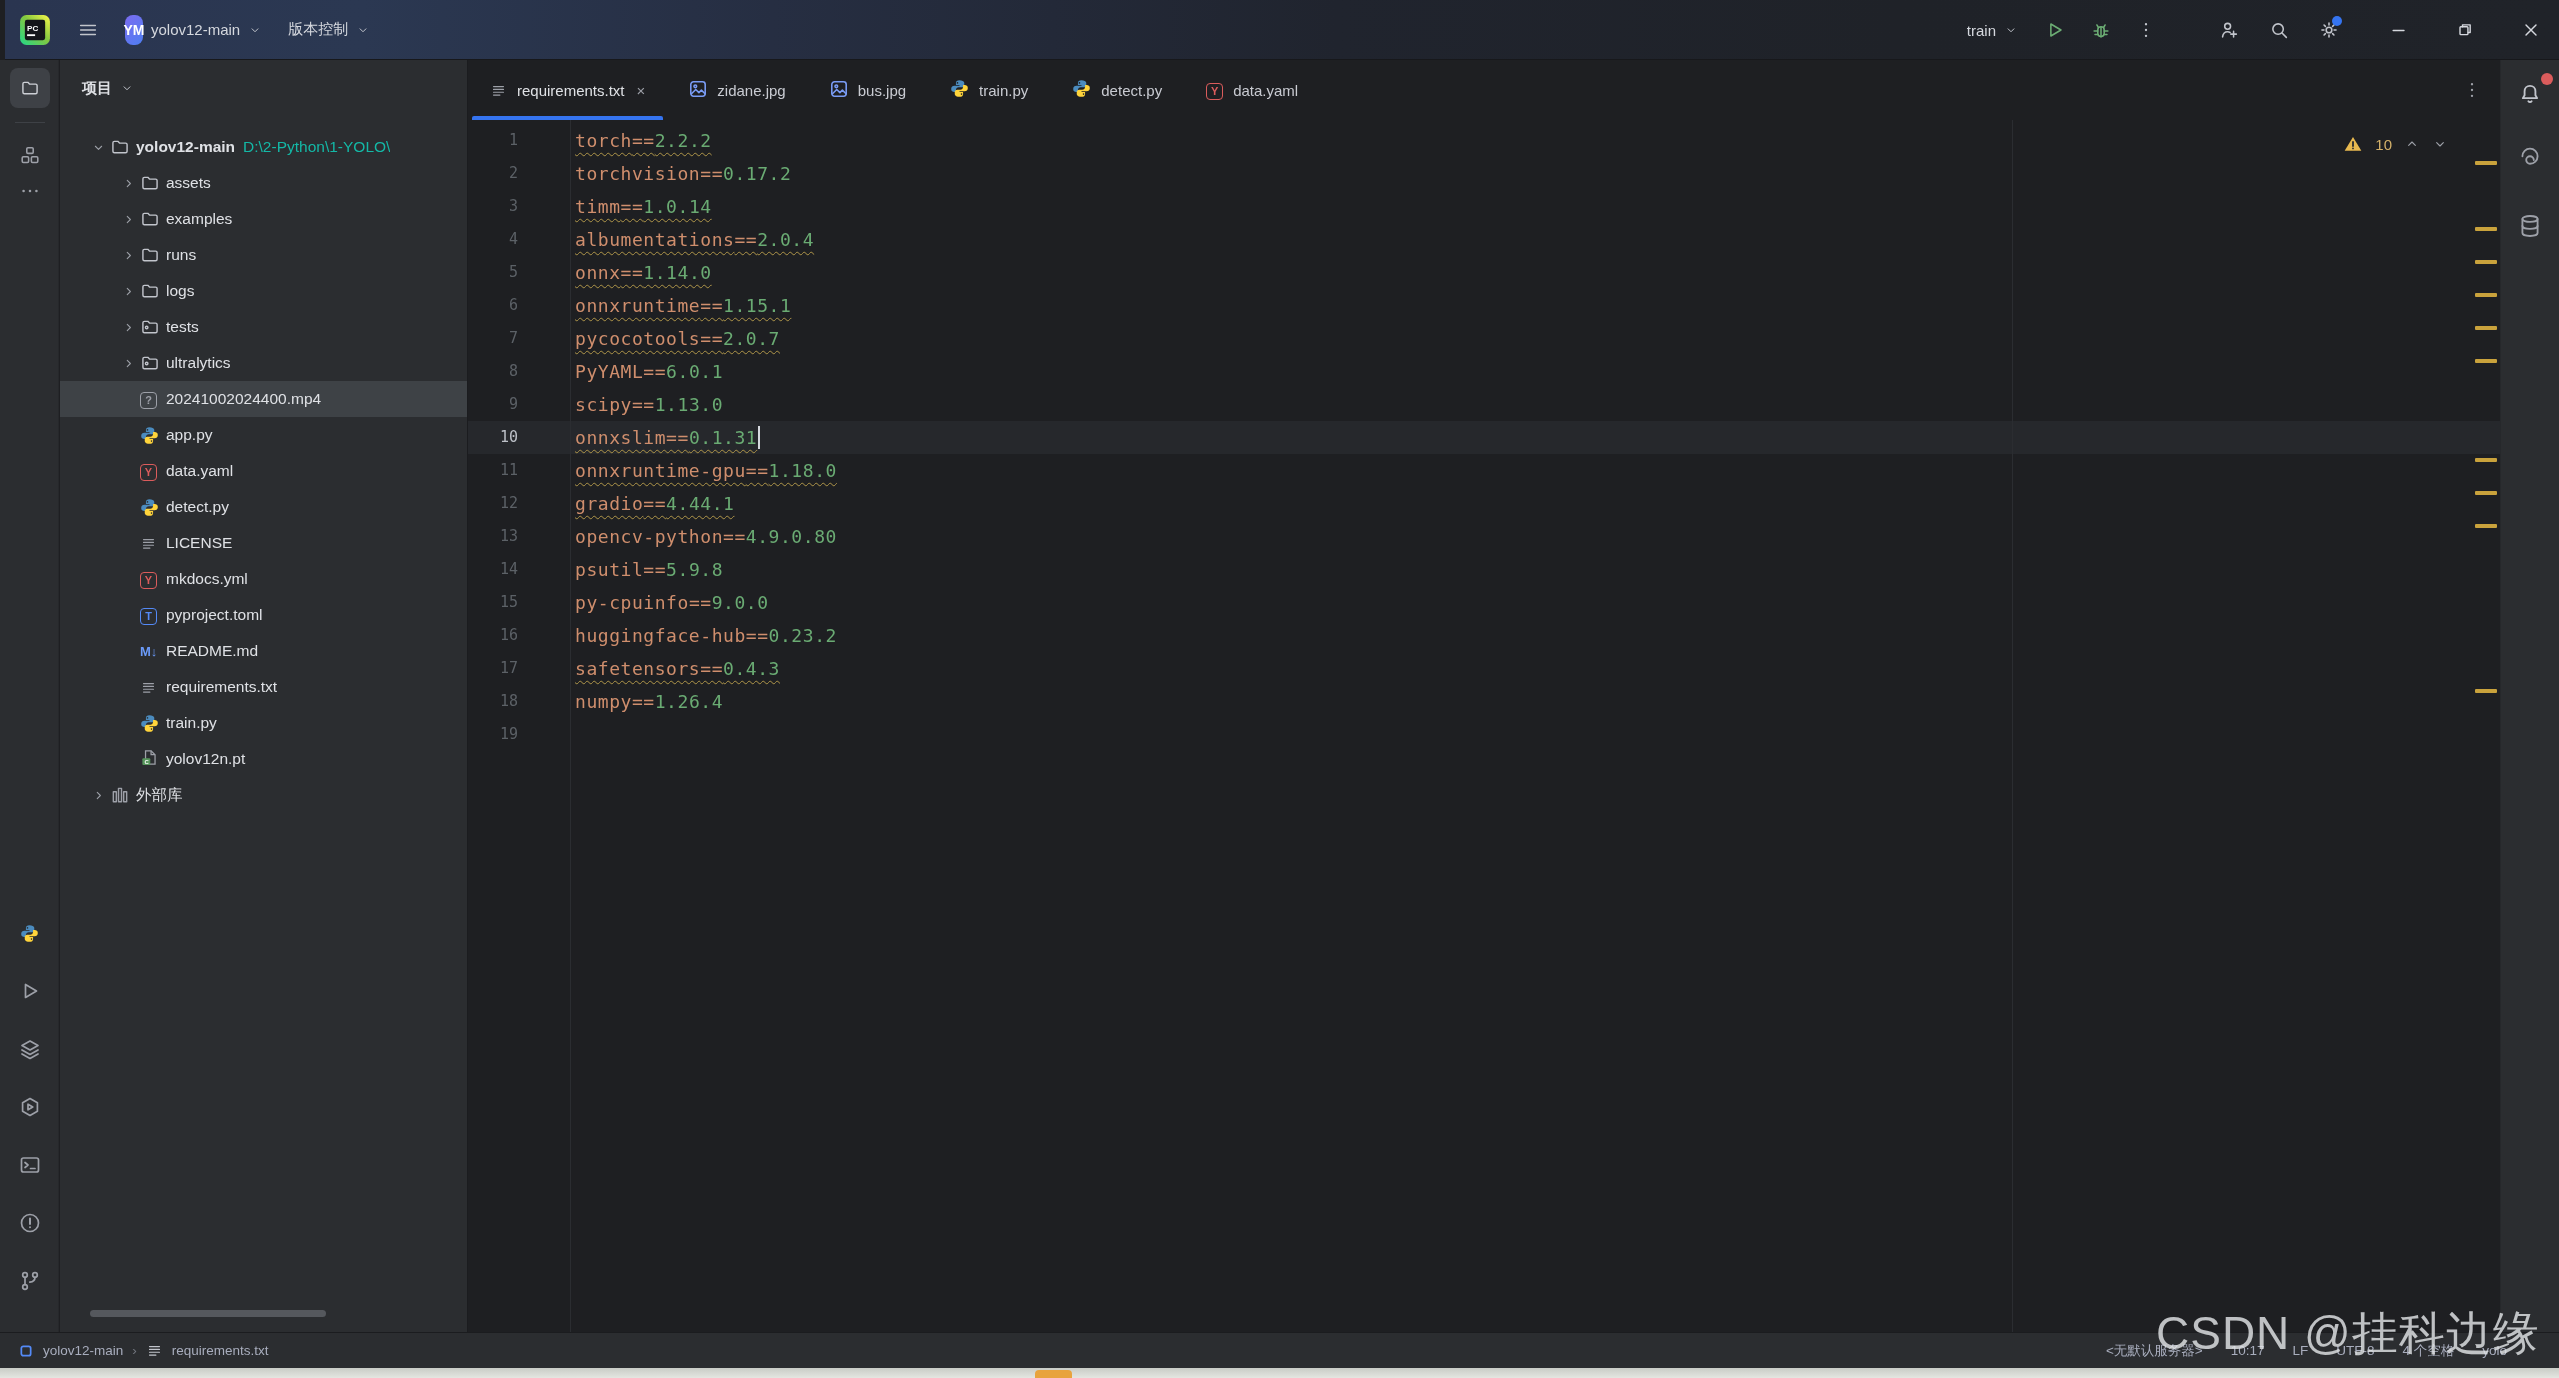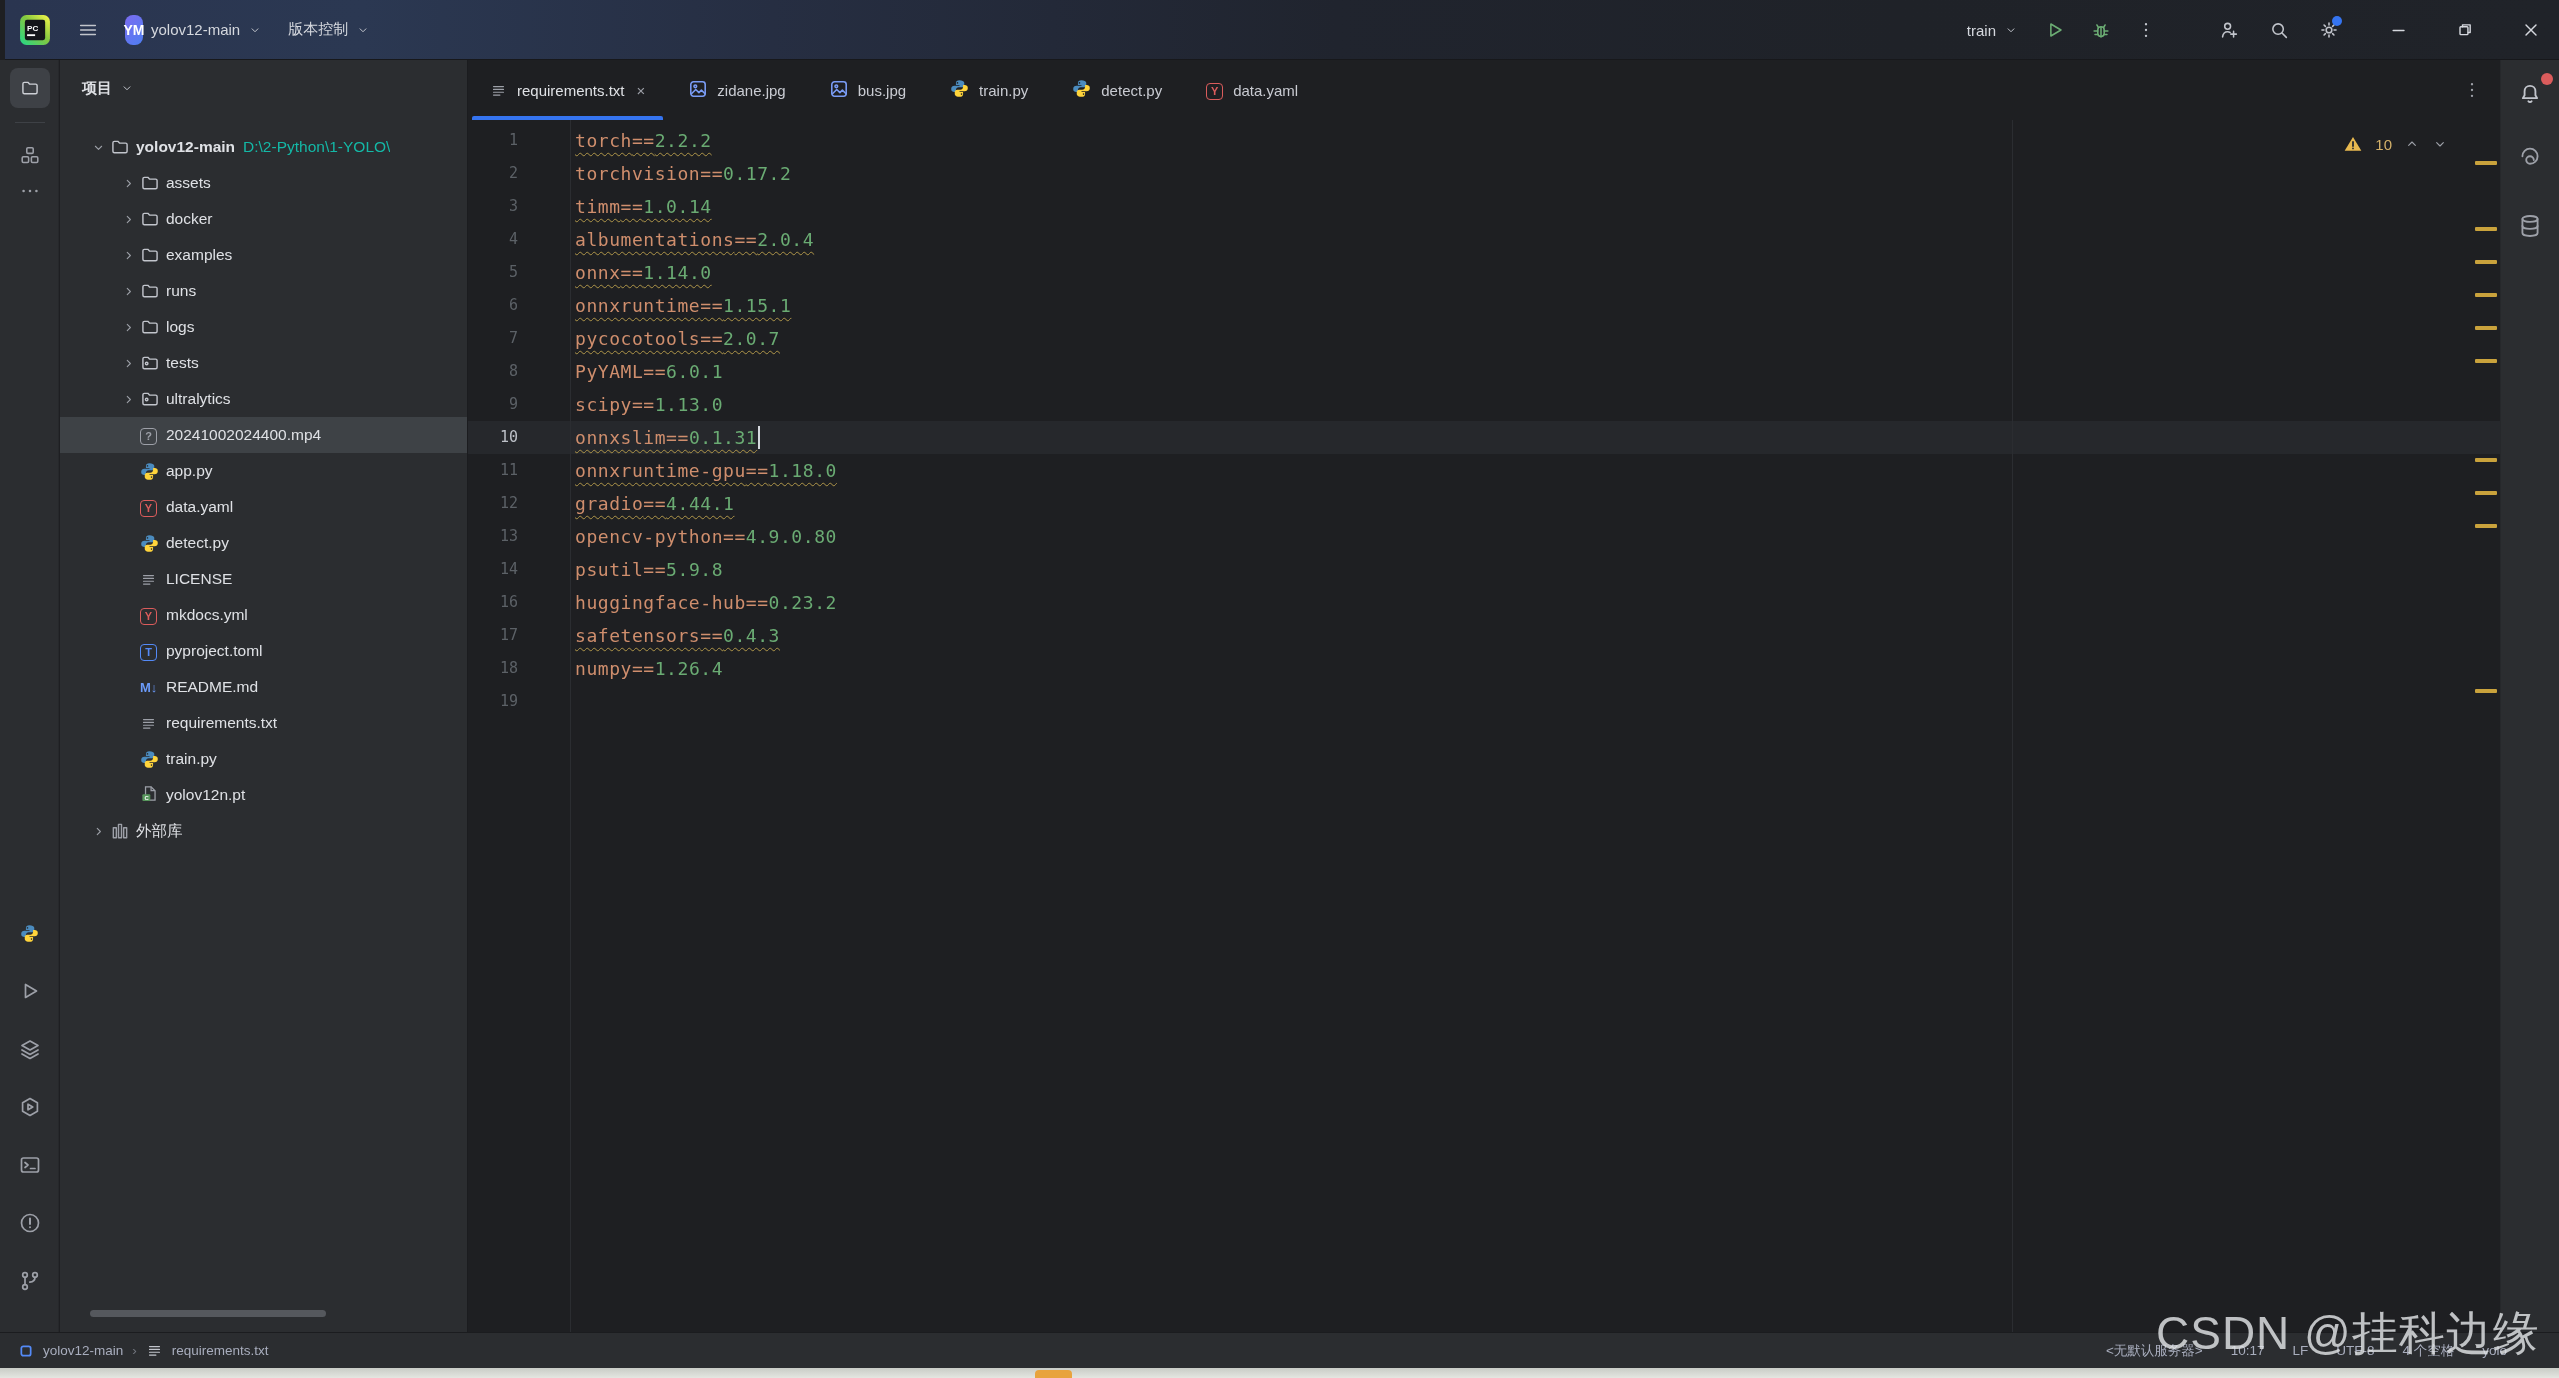--- a/index.html
+++ b/index.html
@@ -312,36 +312,20 @@
             </svg>
           </span>
           <span class="tr-icon">
             <span class="icon">
               <svg width="20" height="20" viewBox="0 0 24 24" fill="none" stroke="currentColor" stroke-width="1.7" stroke-linecap="round" stroke-linejoin="round">
                 <path d="M3.5 7c0-1 .8-1.8 1.8-1.8h4.1l2 2.1h7.3c1 0 1.8.8 1.8 1.8v8c0 1-.8 1.8-1.8 1.8H5.3c-1 0-1.8-.8-1.8-1.8z"></path>
               </svg>
             </span>
           </span>
           <span class="tr-label">assets</span>
-        </div>
-        <div class="tree-row">
-          <span class="tr-indent" style="width:56px"></span>
-          <span class="tr-chev">
-            <svg width="15" height="15" viewBox="0 0 24 24" fill="none" stroke="currentColor" stroke-width="1.7" stroke-linecap="round" stroke-linejoin="round">
-              <path d="M10 7l5 5-5 5"></path>
-            </svg>
-          </span>
-          <span class="tr-icon">
-            <span class="icon">
-              <svg width="20" height="20" viewBox="0 0 24 24" fill="none" stroke="currentColor" stroke-width="1.7" stroke-linecap="round" stroke-linejoin="round">
-                <path d="M3.5 7c0-1 .8-1.8 1.8-1.8h4.1l2 2.1h7.3c1 0 1.8.8 1.8 1.8v8c0 1-.8 1.8-1.8 1.8H5.3c-1 0-1.8-.8-1.8-1.8z"></path>
-              </svg>
-            </span>
-          </span>
-          <span class="tr-label">docker</span>
         </div>
         <div class="tree-row">
           <span class="tr-indent" style="width:56px"></span>
           <span class="tr-chev">
             <svg width="15" height="15" viewBox="0 0 24 24" fill="none" stroke="currentColor" stroke-width="1.7" stroke-linecap="round" stroke-linejoin="round">
               <path d="M10 7l5 5-5 5"></path>
             </svg>
           </span>
           <span class="tr-icon">
             <span class="icon">
@@ -619,20 +603,21 @@
           <div class="code-line"><span class="num">5</span><span class="warnline"><span class="tok-n">onnx</span><span class="tok-n">==</span><span class="tok-v">1.14.0</span></span></div>
           <div class="code-line"><span class="num">6</span><span class="warnline"><span class="tok-n">onnxruntime</span><span class="tok-n">==</span><span class="tok-v">1.15.1</span></span></div>
           <div class="code-line"><span class="num">7</span><span class="warnline"><span class="tok-n">pycocotools</span><span class="tok-n">==</span><span class="tok-v">2.0.7</span></span></div>
           <div class="code-line"><span class="num">8</span><span class=""><span class="tok-n">PyYAML</span><span class="tok-n">==</span><span class="tok-v">6.0.1</span></span></div>
           <div class="code-line"><span class="num">9</span><span class=""><span class="tok-n">scipy</span><span class="tok-n">==</span><span class="tok-v">1.13.0</span></span></div>
           <div class="code-line cur"><span class="num">10</span><span class="warnline"><span class="tok-n">onnxslim</span><span class="tok-n">==</span><span class="tok-v">0.1.31</span></span><span class="caret"></span></div>
           <div class="code-line"><span class="num">11</span><span class="warnline"><span class="tok-n">onnxruntime-gpu</span><span class="tok-n">==</span><span class="tok-v">1.18.0</span></span></div>
           <div class="code-line"><span class="num">12</span><span class="warnline"><span class="tok-n">gradio</span><span class="tok-n">==</span><span class="tok-v">4.44.1</span></span></div>
           <div class="code-line"><span class="num">13</span><span class=""><span class="tok-n">opencv-python</span><span class="tok-n">==</span><span class="tok-v">4.9.0.80</span></span></div>
           <div class="code-line"><span class="num">14</span><span class=""><span class="tok-n">psutil</span><span class="tok-n">==</span><span class="tok-v">5.9.8</span></span></div>
+          <div class="code-line"><span class="num">15</span><span class=""><span class="tok-n">py-cpuinfo</span><span class="tok-n">==</span><span class="tok-v">9.0.0</span></span></div>
           <div class="code-line"><span class="num">16</span><span class=""><span class="tok-n">huggingface-hub</span><span class="tok-n">==</span><span class="tok-v">0.23.2</span></span></div>
           <div class="code-line"><span class="num">17</span><span class="warnline"><span class="tok-n">safetensors</span><span class="tok-n">==</span><span class="tok-v">0.4.3</span></span></div>
           <div class="code-line"><span class="num">18</span><span class=""><span class="tok-n">numpy</span><span class="tok-n">==</span><span class="tok-v">1.26.4</span></span></div>
           <div class="code-line">
             <span class="num">19</span>
           </div>
         </div>
       <div class="inspections">
         <span class="icon">
             <svg width="20" height="20" viewBox="0 0 24 24">

